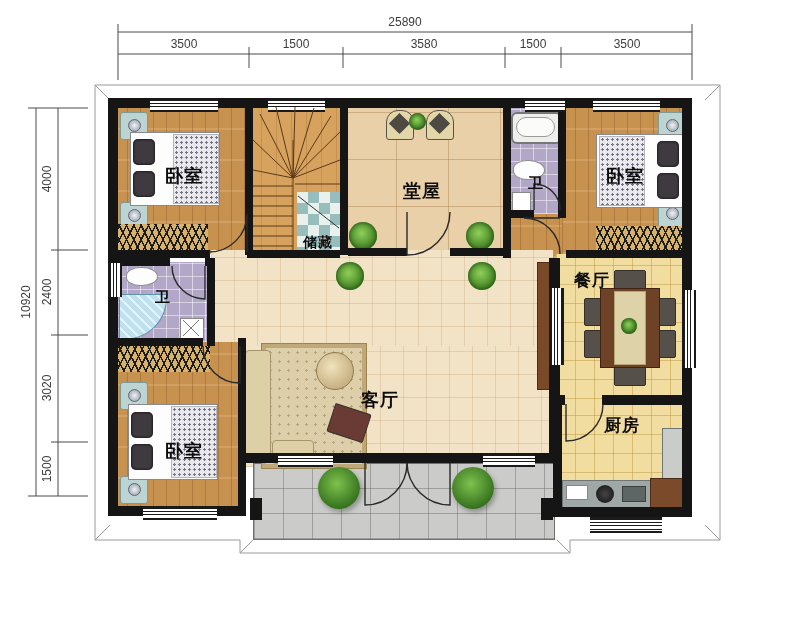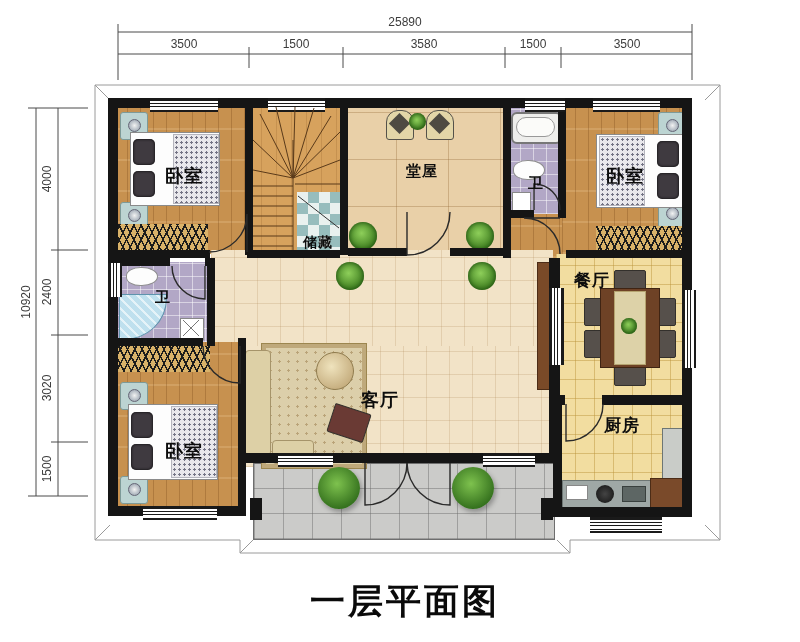--- a/index.html
+++ b/index.html
@@ -314,24 +314,23 @@
   <div class="dim" style="left:627px;top:44px;">3500</div>
   <div class="dim-v" style="left:26px;top:302px;">10920</div>
   <div class="dim-v" style="left:47px;top:179px;">4000</div>
   <div class="dim-v" style="left:47px;top:292px;">2400</div>
   <div class="dim-v" style="left:47px;top:388px;">3020</div>
   <div class="dim-v" style="left:47px;top:469px;">1500</div>
 
   <div class="label" style="left:184px;top:176px;font-size:18px;">卧室</div>
   <div class="label" style="left:625px;top:176px;font-size:18px;">卧室</div>
   <div class="label" style="left:184px;top:451px;font-size:18px;">卧室</div>
-  <div class="label" style="left:422px;top:171px;font-size:15px;">堂屋</div>
+  <div class="label" style="left:422px;top:191px;font-size:18px;">堂屋</div>
   <div class="label" style="left:536px;top:183px;font-size:15px;">卫</div>
   <div class="label" style="left:163px;top:297px;font-size:15px;">卫</div>
   <div class="label" style="left:318px;top:243px;font-size:14px;">储藏</div>
   <div class="label" style="left:380px;top:400px;font-size:18px;">客厅</div>
   <div class="label" style="left:592px;top:280px;font-size:17px;">餐厅</div>
   <div class="label" style="left:622px;top:425px;font-size:17px;">厨房</div>
 
 
-  <div id="plan-title">一层平面图</div>
 
 </div>
 
 </body></html>

